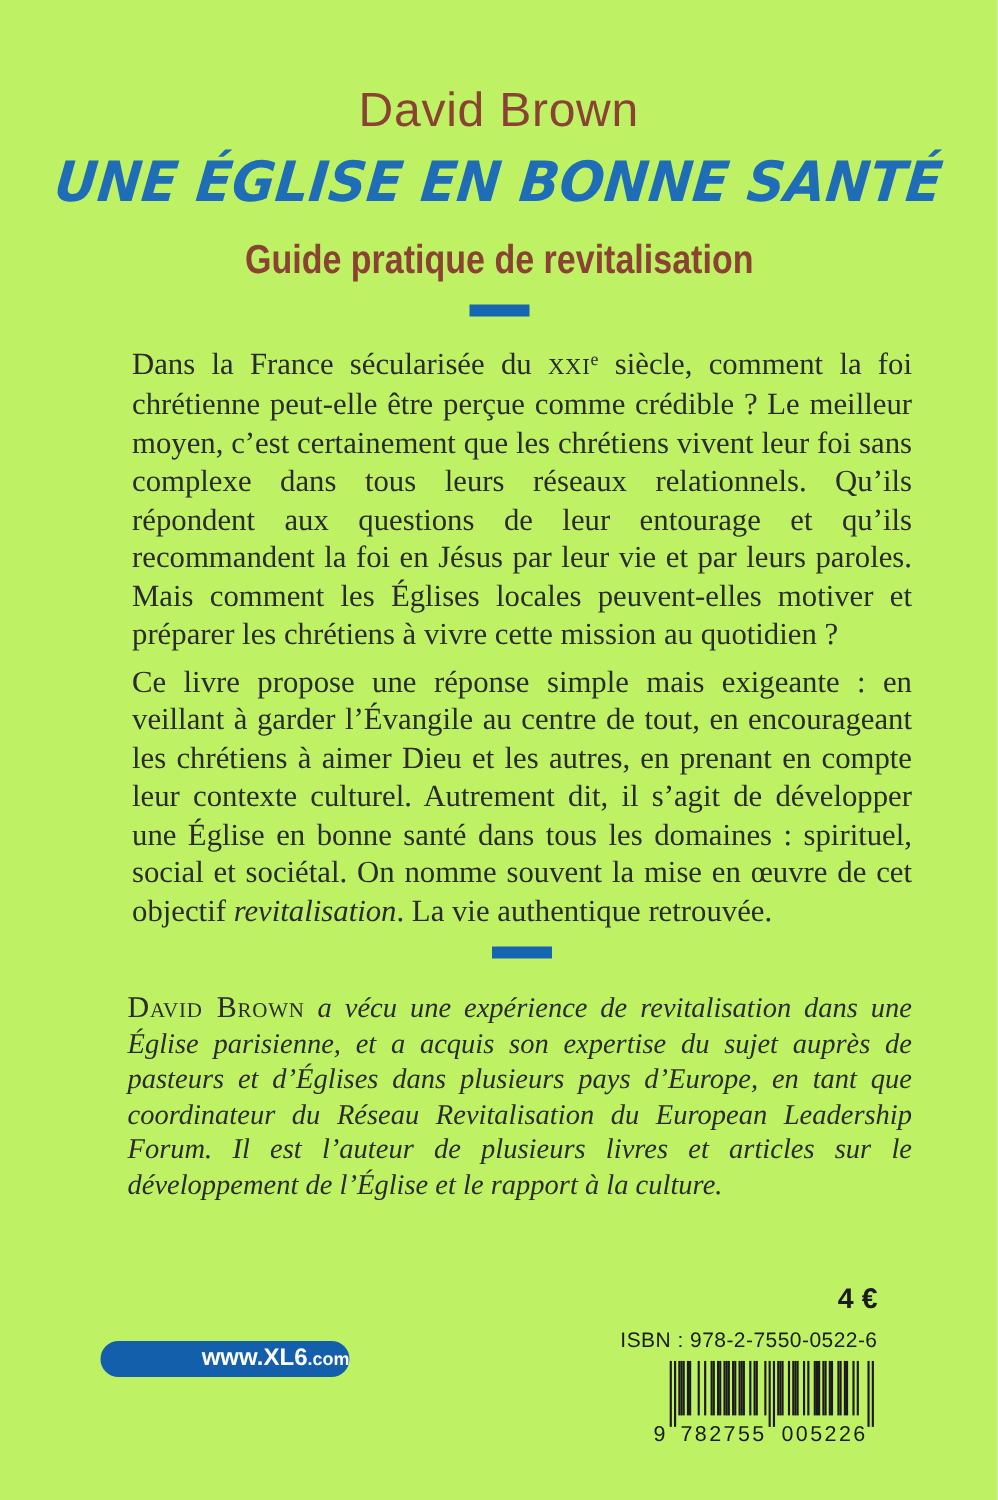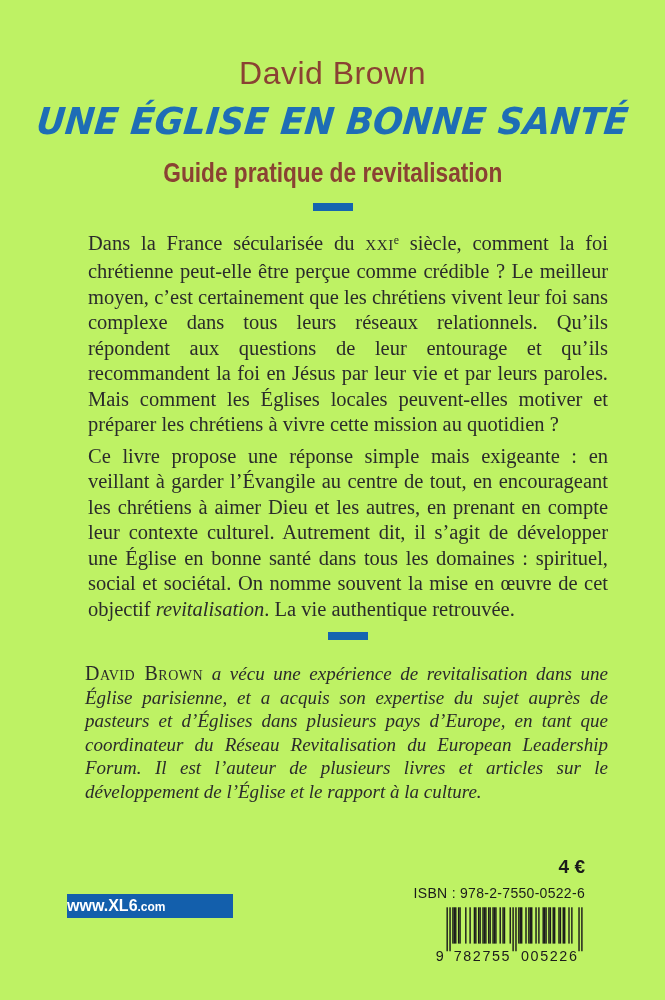--- a/index.html
+++ b/index.html
@@ -86,21 +86,21 @@
   }
   .publisher-name {
     font-family:"Liberation Serif", serif;
     font-size:20px; letter-spacing:1px; color:#20305f;
     line-height:1.05;
   }
   .xl6-bar {
     margin-top:2px; width:166px; height:24px;
     background:#135fac; color:#ffffff;
     font-family:"Liberation Sans", sans-serif; font-weight:bold;
-    text-align:left; line-height:24px;
+    text-align:right; line-height:24px;border-radius:12px;
   }
   .xl6-main { font-size:16px; }
   .xl6-suffix { font-size:12px; }
 </style>
 </head>
 <body>
 
 <div class="page">
 
   <div class="header">

